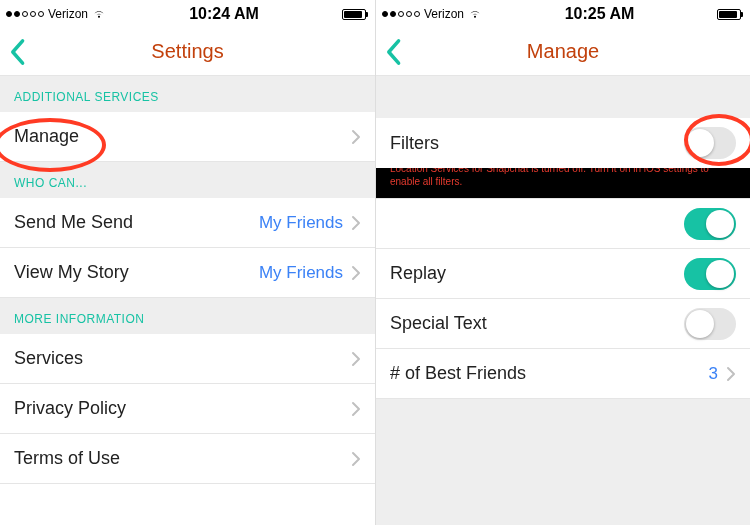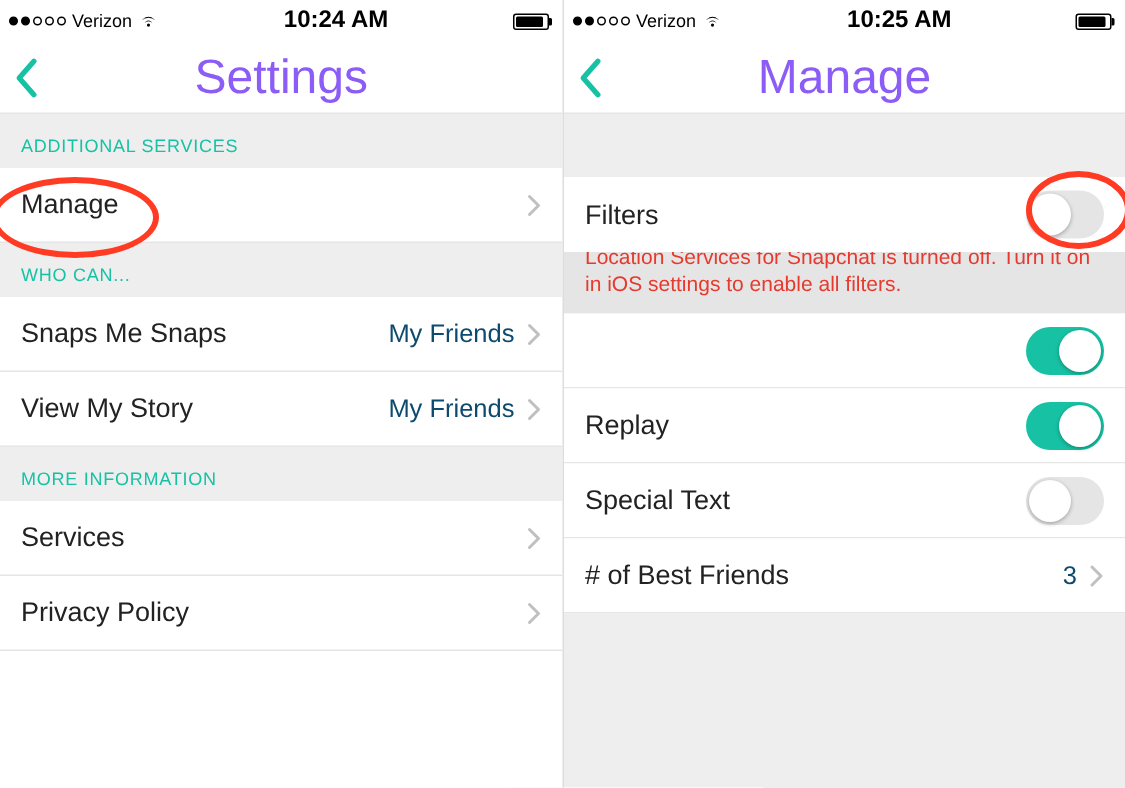--- a/index.html
+++ b/index.html
@@ -53,22 +53,22 @@
       position: absolute;
       left: 8px;
       top: 0; bottom: 0;
       display: flex; align-items: center;
       color: #17c2a4;
       font-size: 28px;
       cursor: pointer;
     }
     .nav-back svg { width: 18px; height: 28px; display: block; }
     .nav-title {
-      color: #8b5cf6;
-      font-size: 32px;
+      color: #c2410c;
+      font-size: 20px;
       font-weight: 400;
     }
 
     
     .section-header {
       background: #eeeeee;
       color: #17c2a4;
       font-size: 12px;
       font-weight: 400;
       letter-spacing: 0.5px;
@@ -80,31 +80,31 @@
       background: #fff;
       min-height: 50px;
       display: flex;
       align-items: center;
       padding: 0 14px;
       border-bottom: 1px solid #e5e5e5;
       position: relative;
     }
     .row-label { font-size: 18px; color: #222; font-weight: 400; flex: 0 0 auto; }
     .row-spacer { flex: 1; }
-    .row-value { font-size: 17px; color: #0c4a6e; margin-right: 8px; }
+    .row-value { font-size: 17px; color: #3b82f6; margin-right: 8px; }
     .row-chevron { color: #c0c0c0; }
     .row-chevron svg { width: 10px; height: 16px; display: block; }
 
     .row-sub {
-      font-size: 14px;
+      font-size: 10px;
       color: #e63a2e;
       line-height: 1.3;
       padding: 0 14px 10px 14px;
       margin-top: -6px;
-      background: #e5e5e5;
+      background: #000000;
       border-bottom: 1px solid #e5e5e5;
     }
     .row.no-bottom { border-bottom: none; }
 
     
     .toggle {
       width: 52px; height: 32px;
       border-radius: 16px;
       position: relative;
       background: #e5e5e5;
@@ -190,21 +190,21 @@
     <span class="row-chevron">
         <svg viewBox="0 0 10 16">
           <path fill="none" stroke="#c0c0c0" stroke-width="2" stroke-linecap="round" stroke-linejoin="round" d="M2 2 L8 8 L2 14"></path>
         </svg>
       </span>
   </div>
 
   <div class="section-header">WHO CAN...</div>
 
   <div class="row">
-    <span class="row-label">Snaps Me Snaps</span>
+    <span class="row-label">Send Me Send</span>
     <span class="row-spacer"></span>
     <span class="row-value">My Friends</span>
     <span class="row-chevron">
         <svg viewBox="0 0 10 16">
           <path fill="none" stroke="#c0c0c0" stroke-width="2" stroke-linecap="round" stroke-linejoin="round" d="M2 2 L8 8 L2 14"></path>
         </svg>
       </span>
   </div>
 
   <div class="row">
@@ -233,20 +233,29 @@
   <div class="row">
     <span class="row-label">Privacy Policy</span>
     <span class="row-spacer"></span>
     <span class="row-chevron">
         <svg viewBox="0 0 10 16">
           <path fill="none" stroke="#c0c0c0" stroke-width="2" stroke-linecap="round" stroke-linejoin="round" d="M2 2 L8 8 L2 14"></path>
         </svg>
       </span>
   </div>
 
+  <div class="row">
+    <span class="row-label">Terms of Use</span>
+    <span class="row-spacer"></span>
+    <span class="row-chevron">
+        <svg viewBox="0 0 10 16">
+          <path fill="none" stroke="#c0c0c0" stroke-width="2" stroke-linecap="round" stroke-linejoin="round" d="M2 2 L8 8 L2 14"></path>
+        </svg>
+      </span>
+  </div>
 </div>
 
 <div class="screen">
   <div class="annot-circle annot-right"></div>
 
   <div class="status-bar">
     <div class="status-left">
       <div class="sb-dots">
         <div class="sb-dot filled"></div>
           <div class="sb-dot filled"></div>

